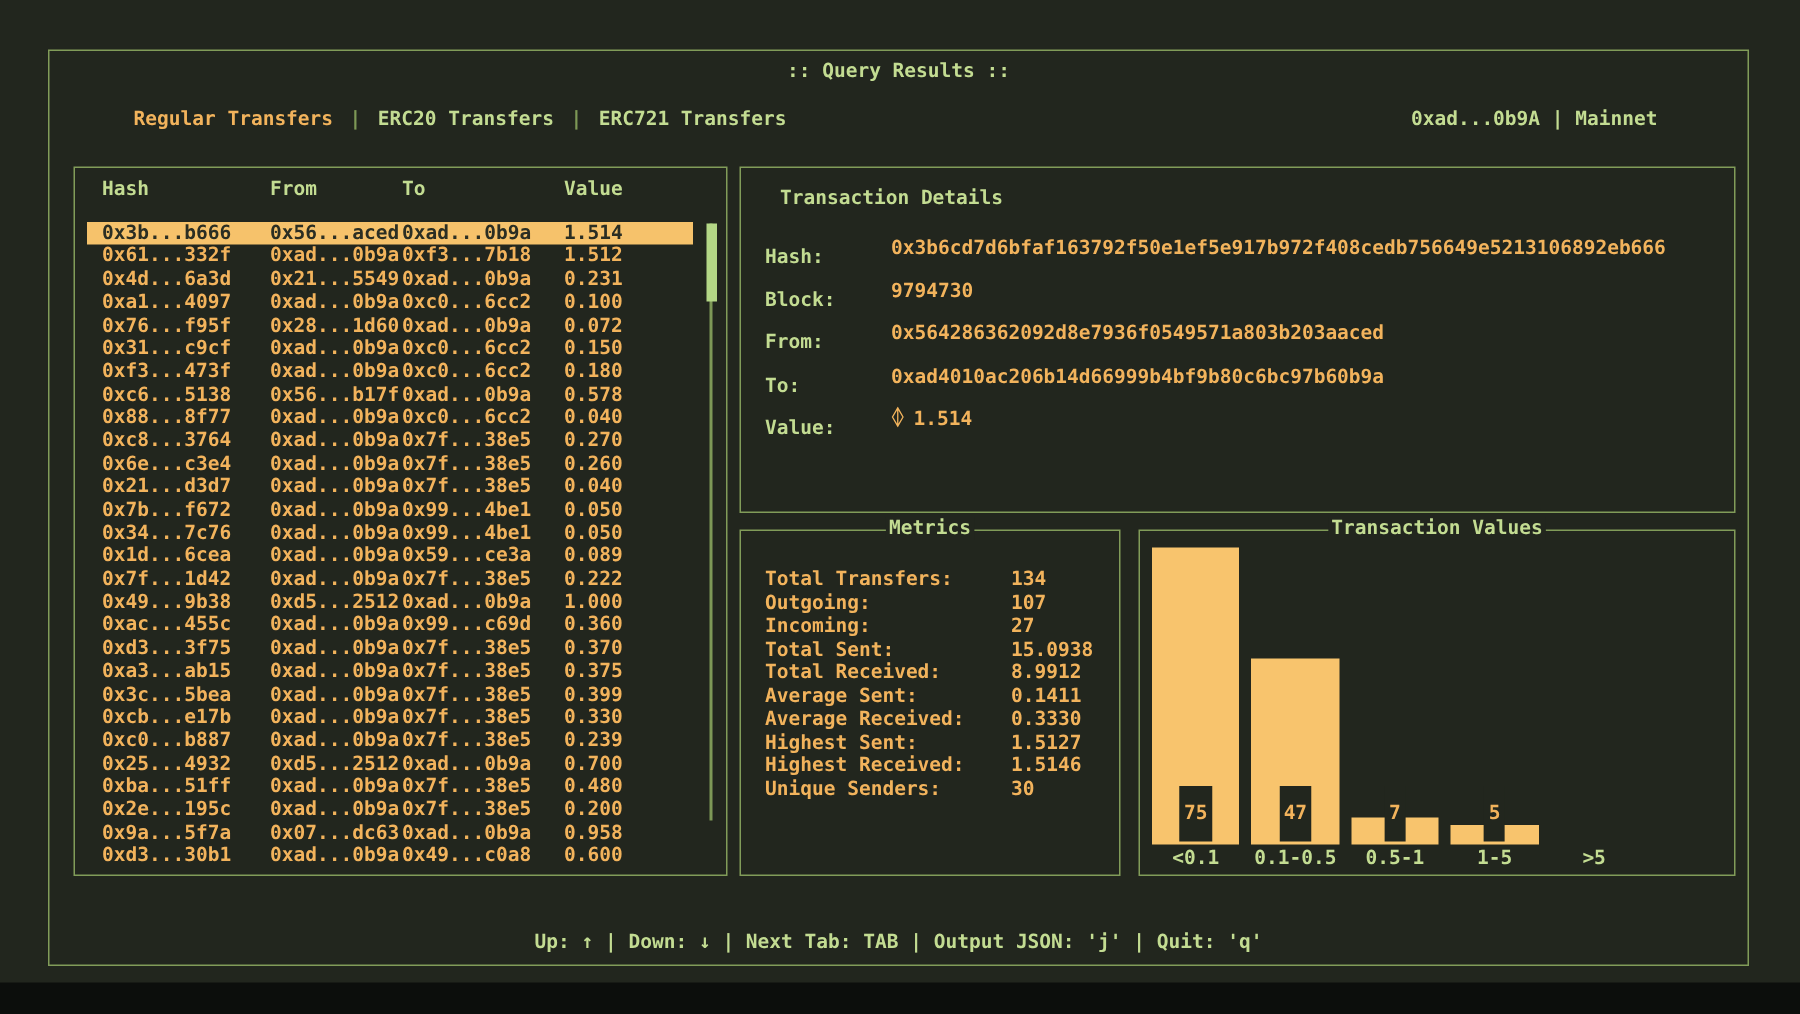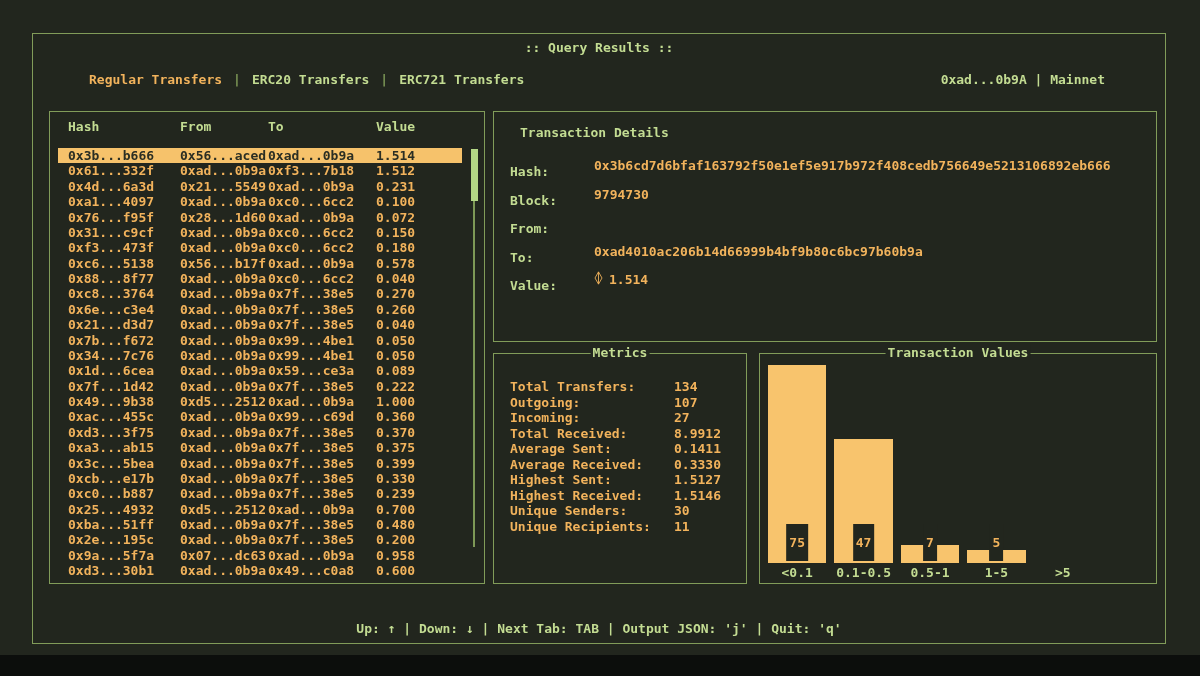--- a/index.html
+++ b/index.html
@@ -277,20 +277,23 @@
           </span>
         </div>
         <div class="kv-row">
           <span class="k">Block:</span>
           <span class="v">
             <span>9794730</span>
           </span>
         </div>
         <div class="kv-row">
           <span class="k">From:</span>
+          <span class="v">
+            <span>0x564286362092d8e7936f0549571a803b203aaced</span>
+          </span>
         </div>
         <div class="kv-row">
           <span class="k">To:</span>
           <span class="v">
             <span>0xad4010ac206b14d66999b4bf9b80c6bc97b60b9a</span>
           </span>
         </div>
         <div class="kv-row">
           <span class="k">Value:</span>
           <span class="v">
@@ -312,20 +315,24 @@
         </div>
         <div class="m-row">
           <span class="k">Outgoing:</span>
           <span class="v">107</span>
         </div>
         <div class="m-row">
           <span class="k">Incoming:</span>
           <span class="v">27</span>
         </div>
         <div class="m-row">
+          <span class="k">Total Sent:</span>
+          <span class="v">15.0938</span>
+        </div>
+        <div class="m-row">
           <span class="k">Total Received:</span>
           <span class="v">8.9912</span>
         </div>
         <div class="m-row">
           <span class="k">Average Sent:</span>
           <span class="v">0.1411</span>
         </div>
         <div class="m-row">
           <span class="k">Average Received:</span>
           <span class="v">0.3330</span>
@@ -334,24 +341,20 @@
           <span class="k">Highest Sent:</span>
           <span class="v">1.5127</span>
         </div>
         <div class="m-row">
           <span class="k">Highest Received:</span>
           <span class="v">1.5146</span>
         </div>
         <div class="m-row">
           <span class="k">Unique Senders:</span>
           <span class="v">30</span>
-        </div>
-        <div class="m-row">
-          <span class="k">Unique Recipients:</span>
-          <span class="v">11</span>
         </div>
       </div>
   </div>
 
   <div class="panel chart-panel">
     <span class="border-title">Transaction Values</span>
     <div class="bars">
         <div class="slot">
           <div class="bar" style="height: 198px; background: rgb(248, 196, 109);"></div>
           <span class="bar-count">75</span>

